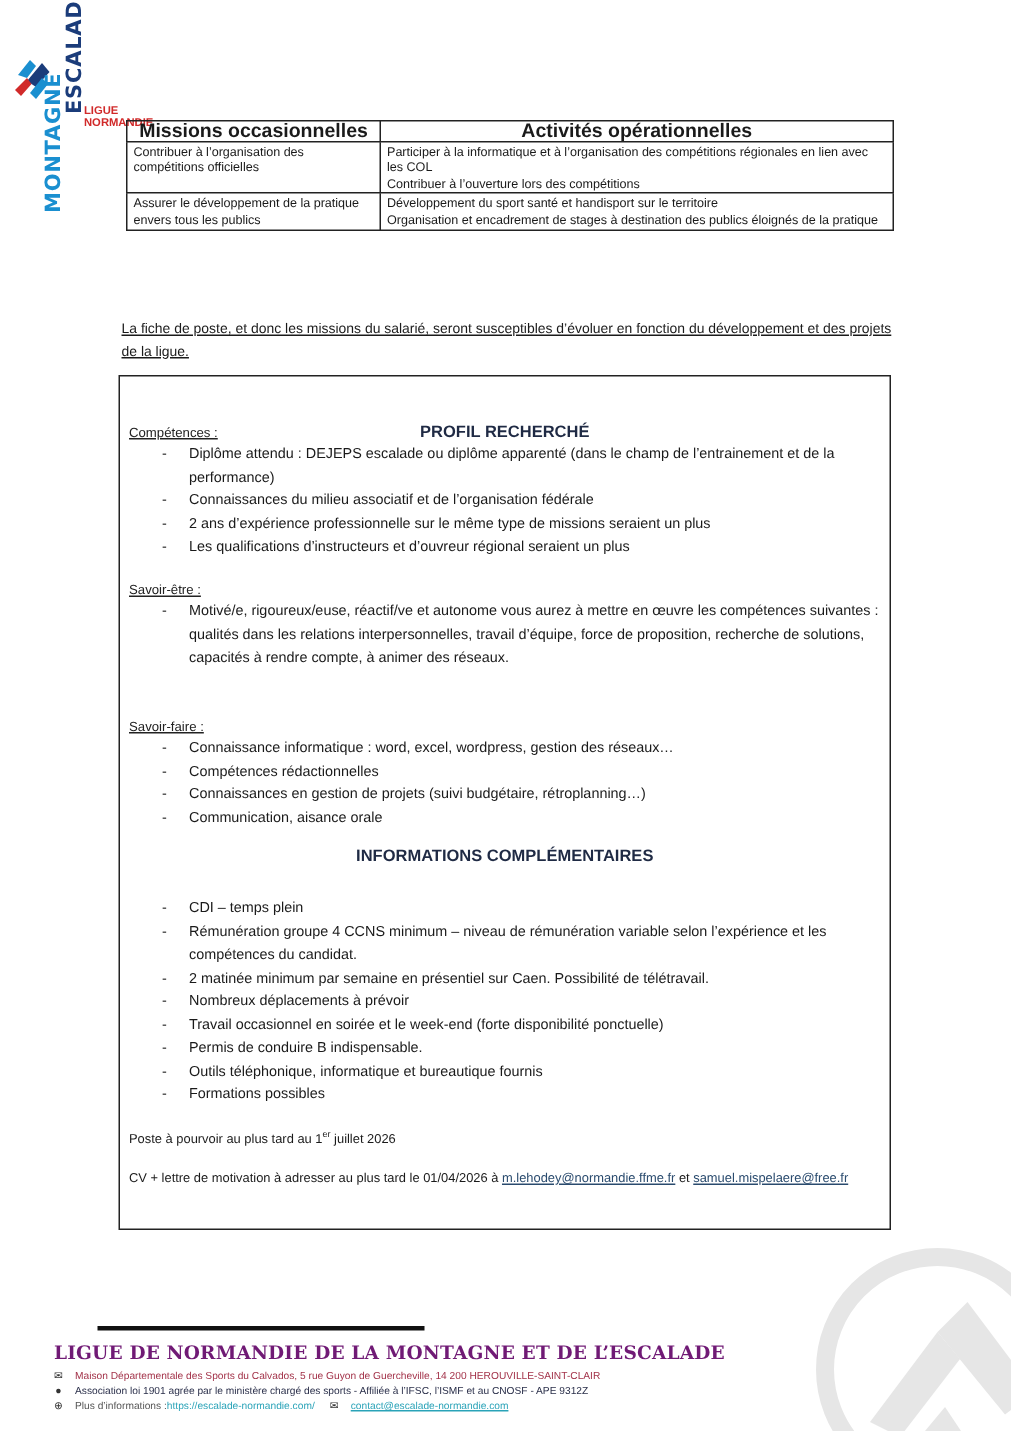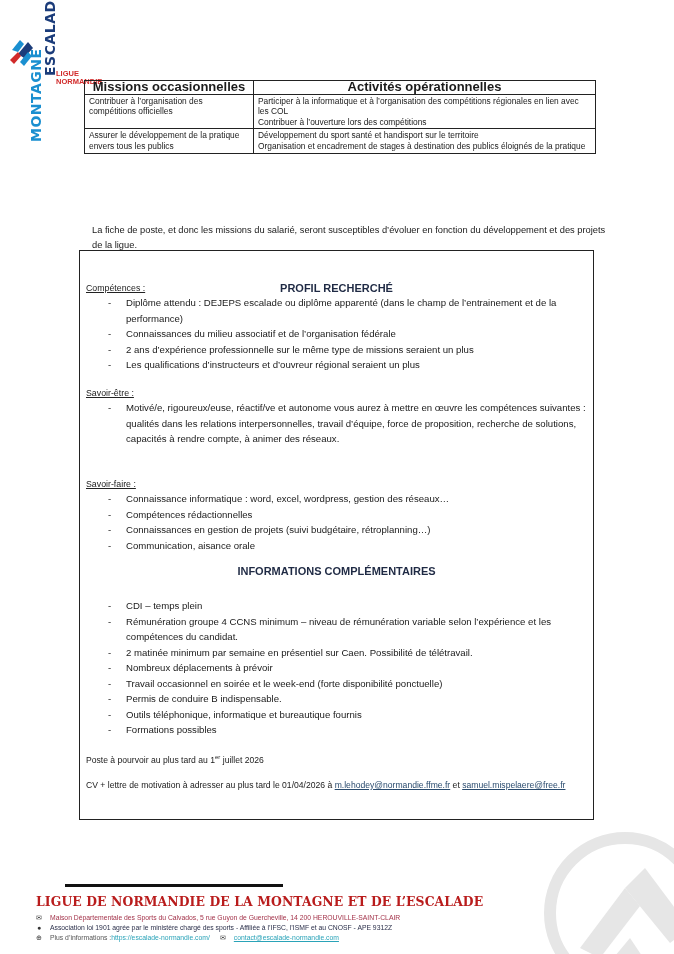--- a/index.html
+++ b/index.html
@@ -30,21 +30,21 @@
   .sec-title { position:absolute; left:6px; font-size:8.8px; text-decoration:underline; color:#222; }
   ul.dash { position:absolute; left:6px; width:500px; margin:0; padding:0; list-style:none; font-size:9.6px; line-height:15.5px; }
   ul.dash li { position:relative; padding-left:40px; }
   ul.dash li::before { content:"-"; position:absolute; left:22px; top:0; }
   .note { position:absolute; left:6px; font-size:8.6px; line-height:15px; }
   .note sup { font-size:6px; }
   a.mail { color:#2a4b6e; text-decoration:underline; }
 
   
   .footer-rule { position:absolute; left:65px; top:884px; width:218px; height:3px; background:#111; }
-  .footer-title { position:absolute; left:36px; top:894px; font-family:"DejaVu Serif", serif; font-weight:bold; font-size:12.4px; color:#b91c1c; letter-spacing:0.1px; }
+  .footer-title { position:absolute; left:36px; top:894px; font-family:"DejaVu Serif", serif; font-weight:bold; font-size:12.4px; color:#701a75; letter-spacing:0.1px; }
   .footer-lines { position:absolute; left:34px; top:913px; font-size:6.8px; line-height:10px; }
   .footer-lines .row { white-space:nowrap; display:flex; align-items:center; }
   .footer-lines .ic { width:10px; display:inline-block; text-align:center; margin-right:6px; color:#333; font-size:7px; }
   .footer-lines .addr { color:#a3334a; }
   .footer-lines .assoc { color:#2a2f4a; }
   .footer-lines .more { color:#555; }
   .footer-lines .link { color:#2aa3b8; }
   .footer-lines a.contact { color:#2aa3b8; text-decoration:underline; margin-left:6px; }
 
   .watermark { position:absolute; left:540px; top:828px; width:170px; height:170px; }
@@ -85,21 +85,21 @@
     <tr>
       <td class="c1">Assurer le développement de la pratique envers  tous les publics</td>
       <td>
         <div>Développement du sport santé et handisport sur le territoire</div>
         <div>Organisation et encadrement de stages à destination des publics éloignés de la pratique</div>
       </td>
     </tr>
   </tbody>
 </table>
 
-<p class="intro" style="margin:12px;">La fiche de poste, et donc les missions du salarié, seront susceptibles d’évoluer en fonction du développement et des projets de la ligue.</p>
+<p class="intro" style="margin:1px;text-decoration:underline;">La fiche de poste, et donc les missions du salarié, seront susceptibles d’évoluer en fonction du développement et des projets de la ligue.</p>
 
 <div class="profile">
   <h2 class="h-profil">PROFIL RECHERCHÉ</h2>
 
   <div class="sec-title" style="top:32px;">Compétences :</div>
   <ul class="dash" style="top:44px;">
     <li>Diplôme attendu : DEJEPS escalade ou diplôme apparenté (dans le champ de l’entrainement et de la performance)</li>
     <li>Connaissances du milieu associatif et de l’organisation fédérale</li>
     <li>2 ans d’expérience professionnelle sur le même type de missions seraient un plus</li>
     <li>Les qualifications d’instructeurs et d’ouvreur régional seraient un plus</li>

